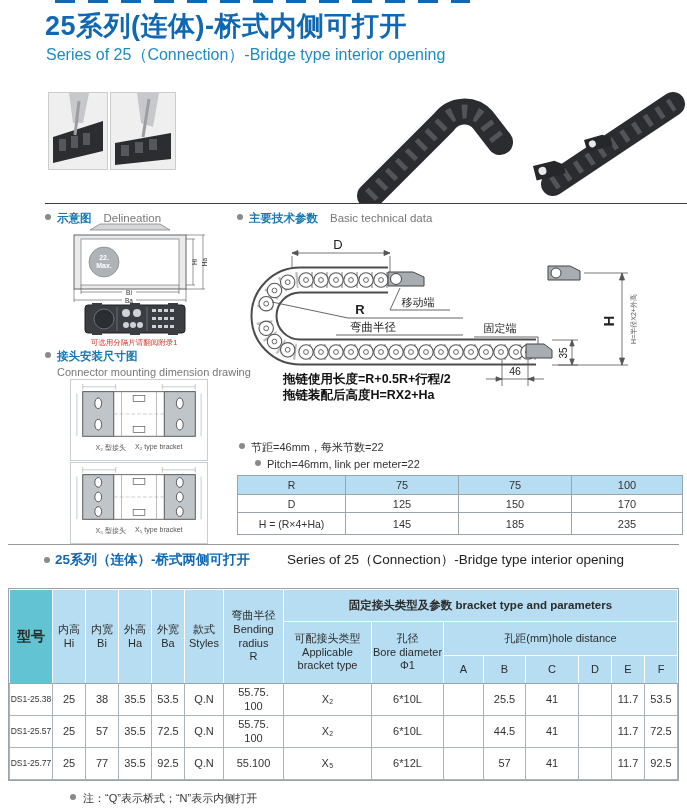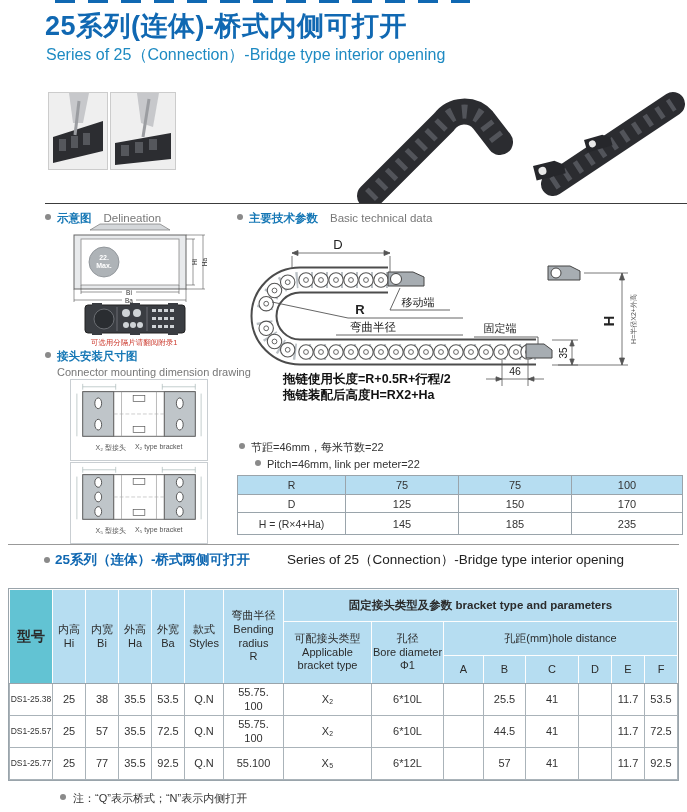--- a/index.html
+++ b/index.html
@@ -62,21 +62,21 @@
          padding:0;text-align:center;vertical-align:middle;font-size:11px;white-space:pre-line;line-height:1.25;}
   .mt th.grp{font-size:11.5px;font-weight:bold;}
   .mt th.model{background:#62c3d3;font-size:14px;font-weight:bold;}
   .mt th.bb{border-bottom:1px solid #9aa4ab;}
   .mt td{border:1px solid #aab3b9;background:#fff;text-align:center;vertical-align:middle;
          font-size:11px;color:#333;padding:0;white-space:pre-line;line-height:1.2;}
   .mt td.modelcell{font-size:8.5px;}
   .mt tr.h1{height:32px;} .mt tr.h2{height:34px;} .mt tr.h3{height:28px;}
   .mt tr.dr{height:32px;}
 
-  .footnote{left:60px;top:791px;font-size:11px;color:#333;}
+  .footnote{left:70px;top:791px;font-size:11px;color:#333;}
   .footnote .bullet{margin-right:7px;}
 
   svg text{font-family:"Liberation Sans","DejaVu Sans",sans-serif;}
 </style>
 </head>
 <body>
 
 <div class="page">
 
   <div class="abs remnant"></div>

